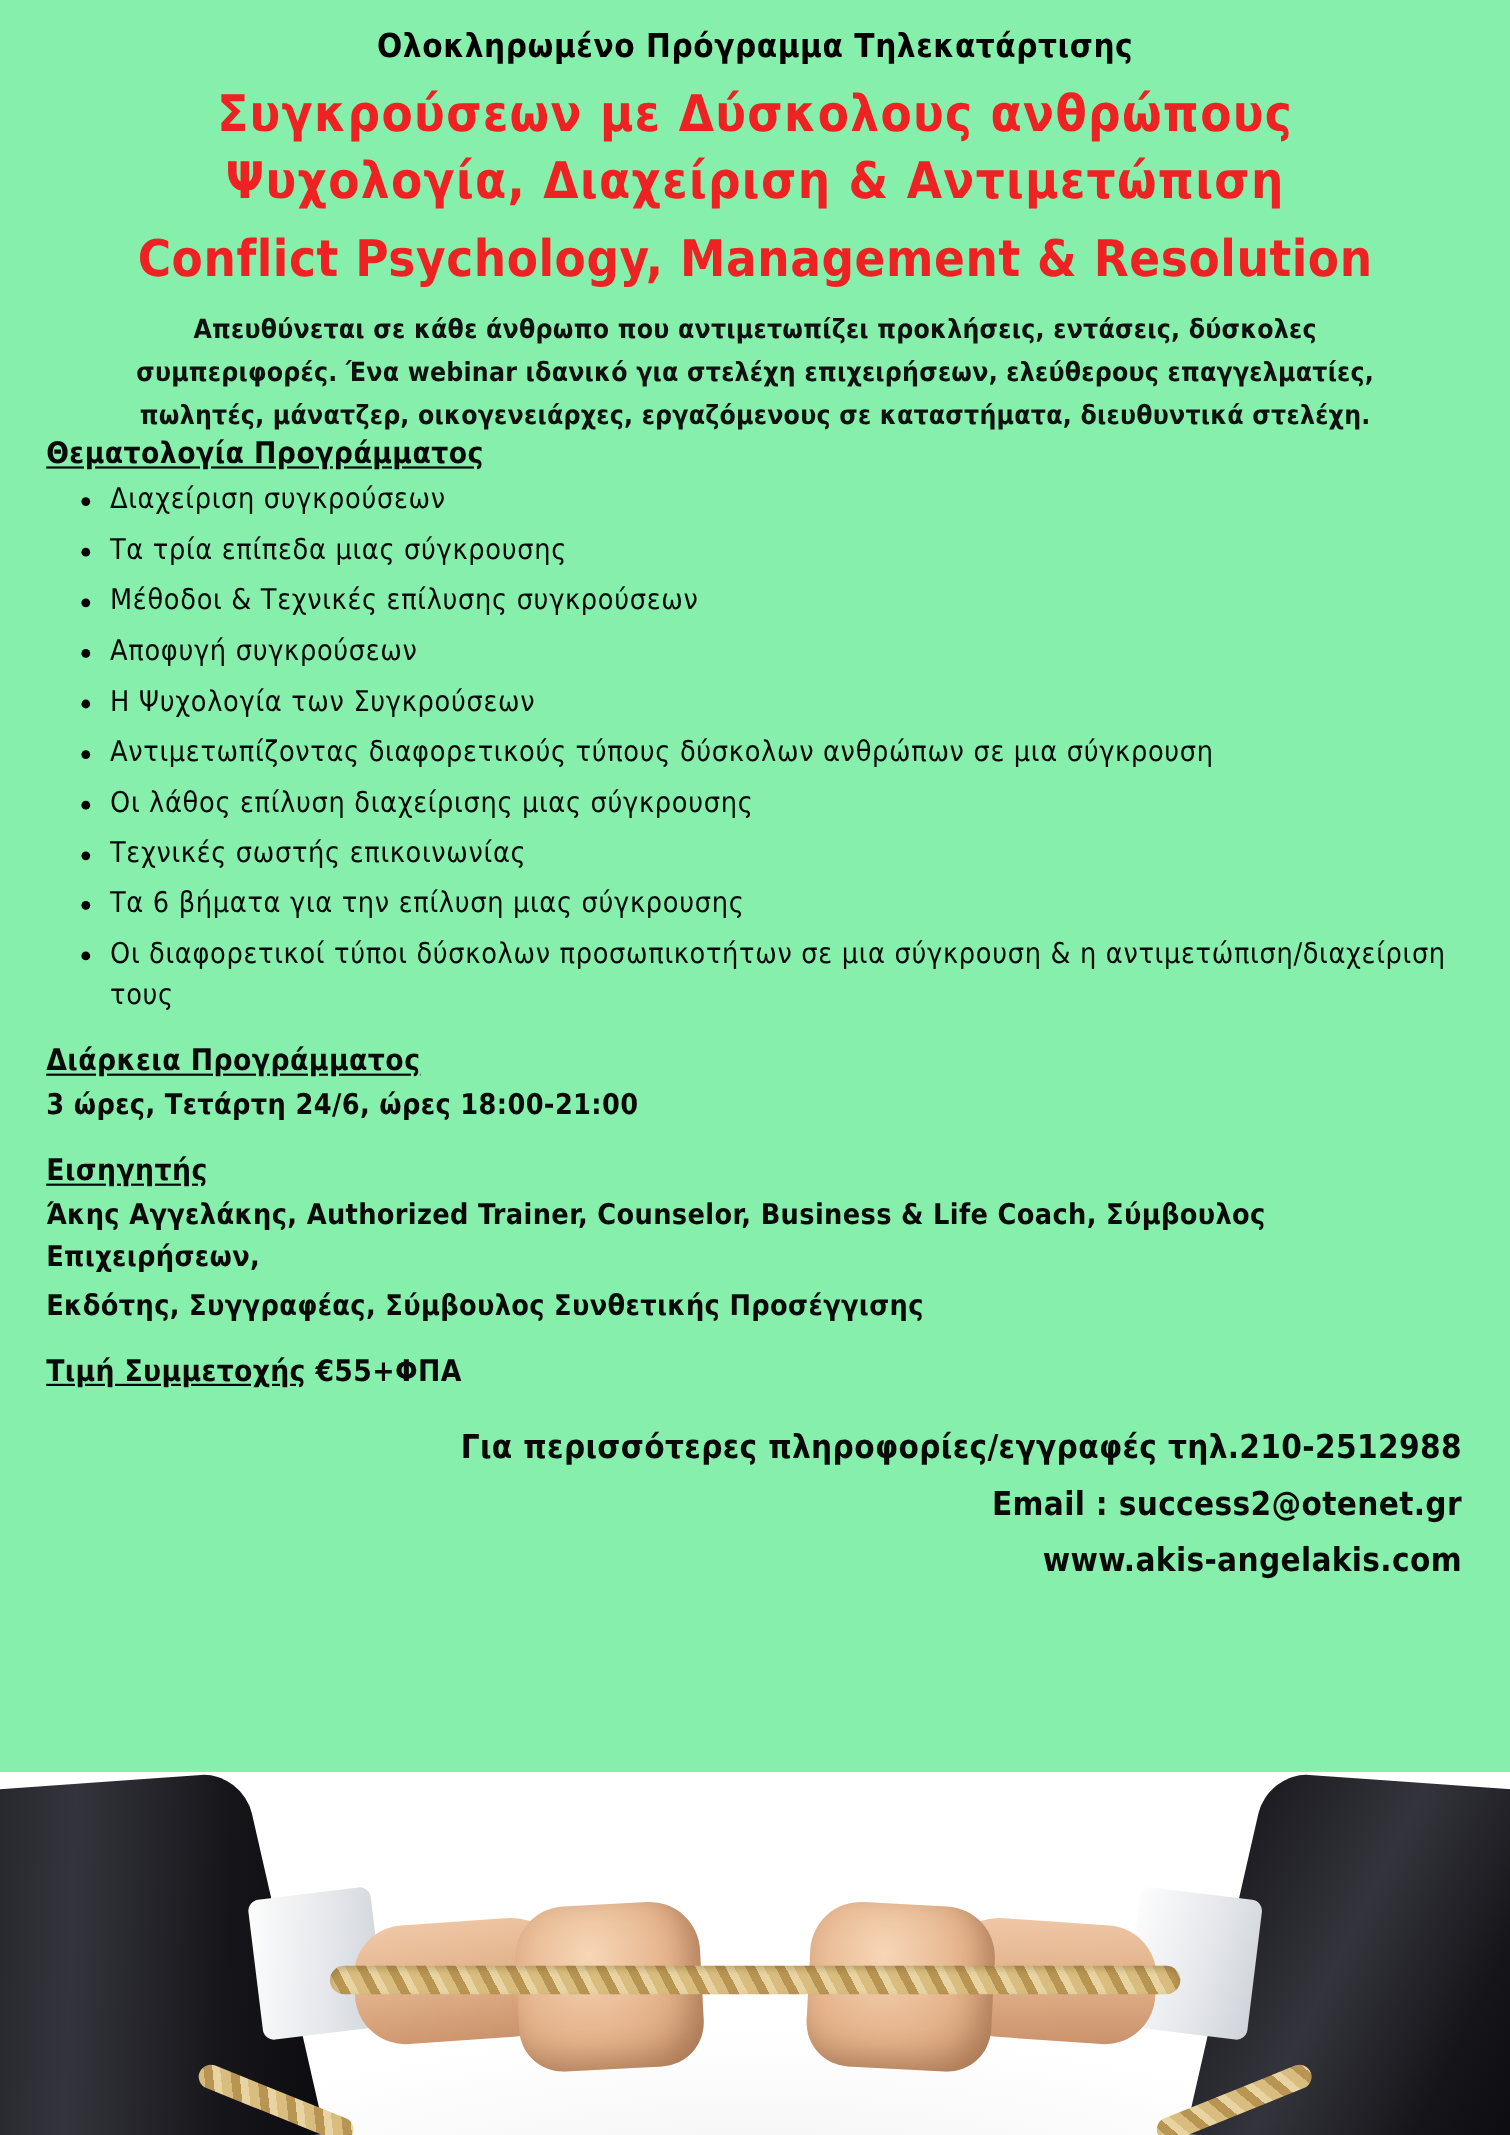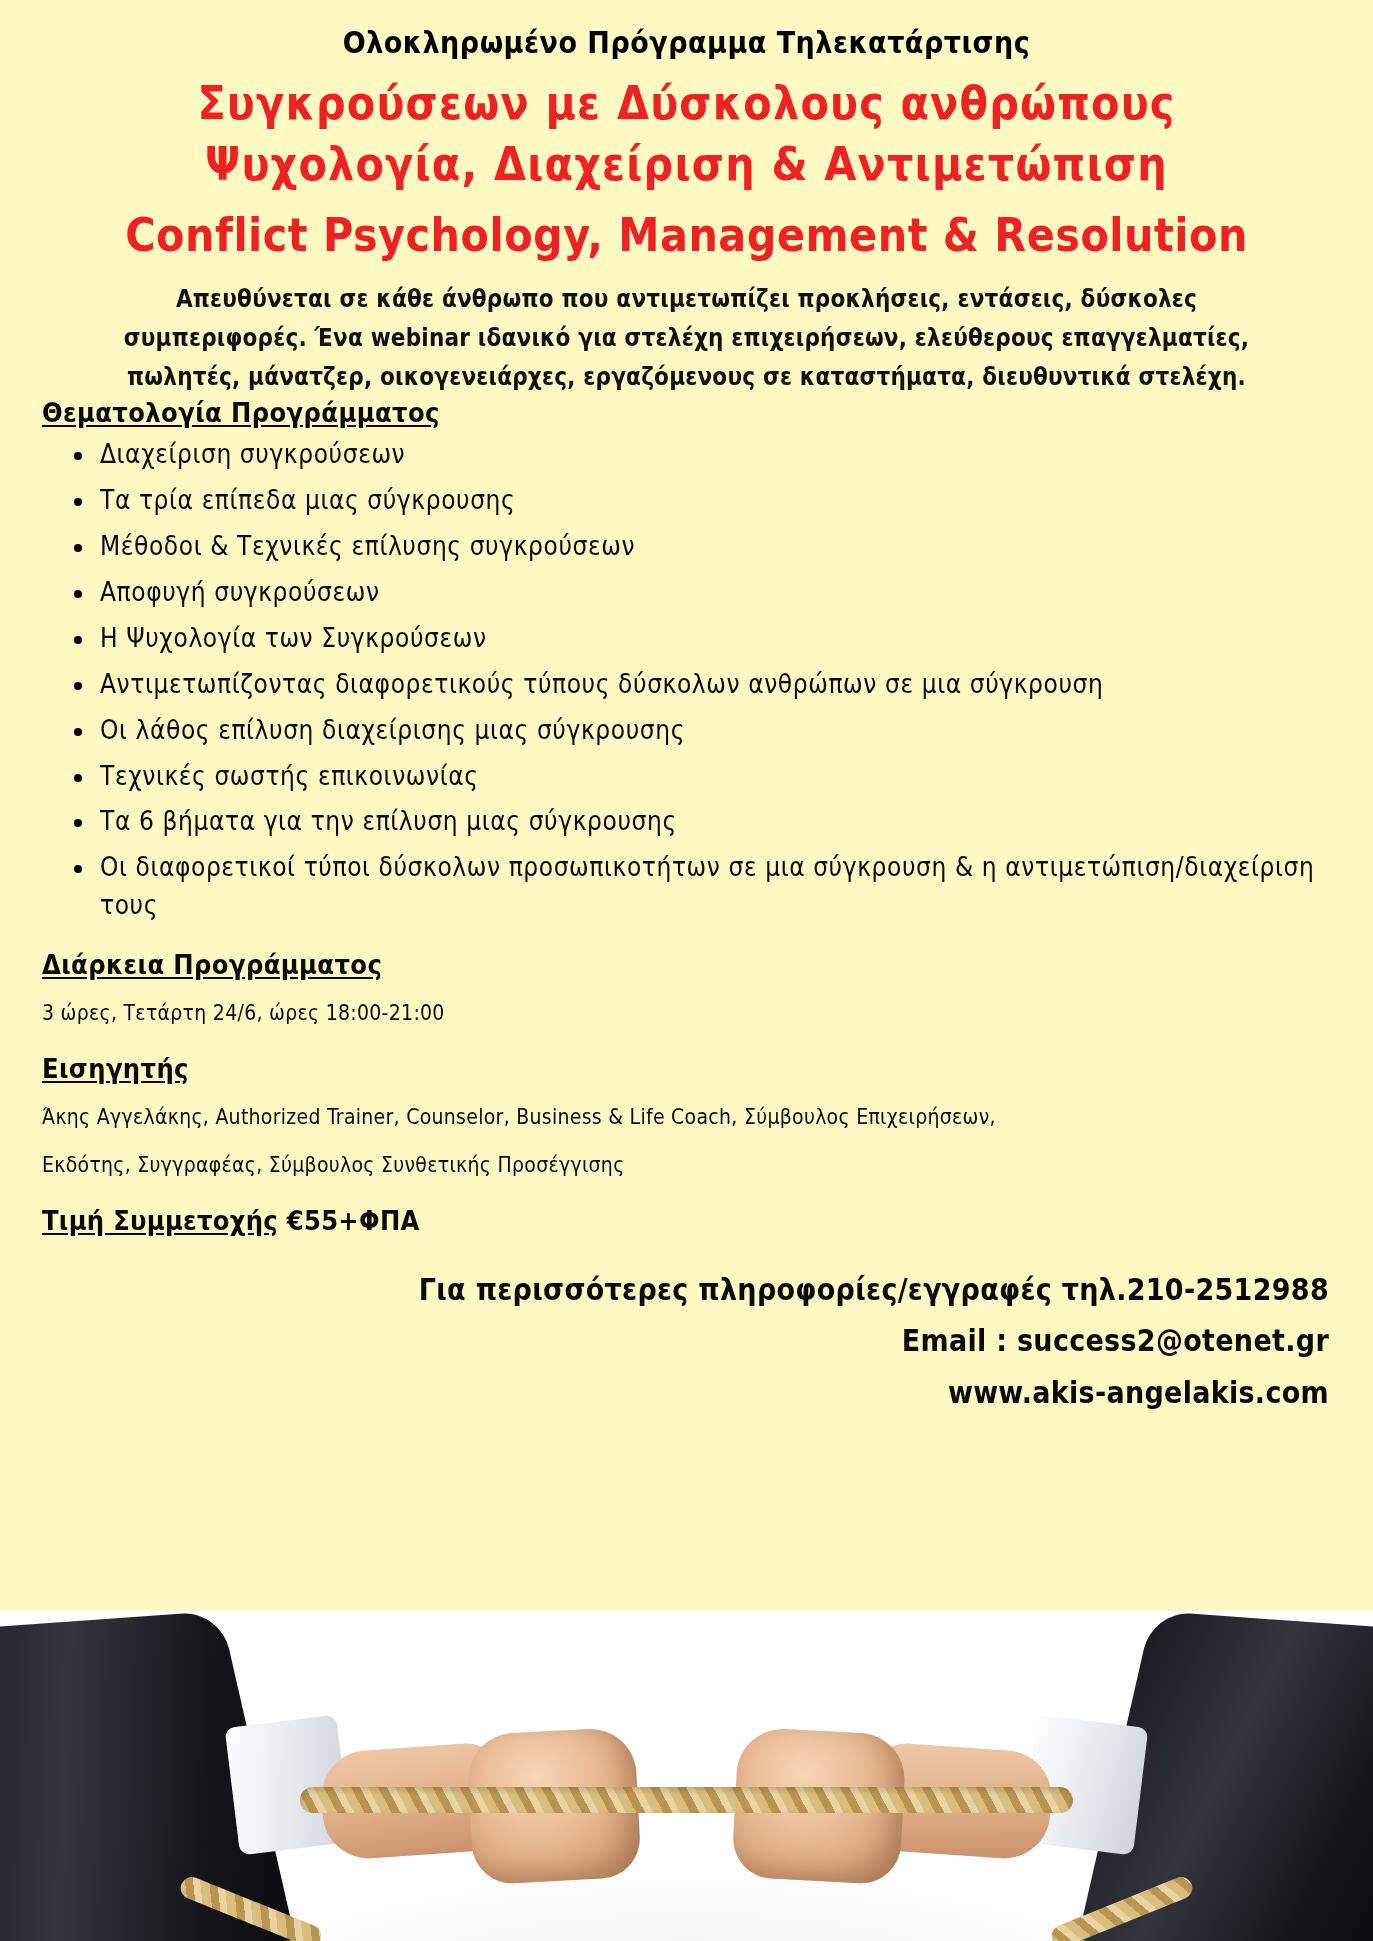--- a/index.html
+++ b/index.html
@@ -9,21 +9,21 @@
     height: 1941px;
     background: #ffffff;
     font-family: "DejaVu Sans", sans-serif;
     position: relative;
     overflow: hidden;
   }
   .page {
     position: relative;
     width: 1373px;
     height: 1941px;
-    background: #fef9c3;
+    background: #86efac;
   }
 
   
   .kicker {
     text-align: center;
     font-family: "DejaVu Sans Condensed", "Liberation Sans Narrow", "Liberation Sans", sans-serif;
     font-size: 30px;
     font-weight: 700;
     color: #000;
     letter-spacing: 0.5px;
@@ -100,25 +100,25 @@
     left: 32px;
     top: 16px;
     width: 8px;
     height: 8px;
     border-radius: 50%;
     background: #000;
   }
 
   .sec { margin-top: 24px; }
   .sec-line {
-    font-size: 21px;
-    font-weight: 400;
+    font-size: 26px;
+    font-weight: 700;
     line-height: 1.45;
     letter-spacing: 0.3px;
-    margin-top: 18px;
+    margin-top: 7px;
   }
   .price-head-row {
     font-size: 27px;
     font-weight: 700;
     letter-spacing: 0.3px;
   }
   .price-head-row .u {
     text-decoration: underline;
     text-underline-offset: 3px;
   }

